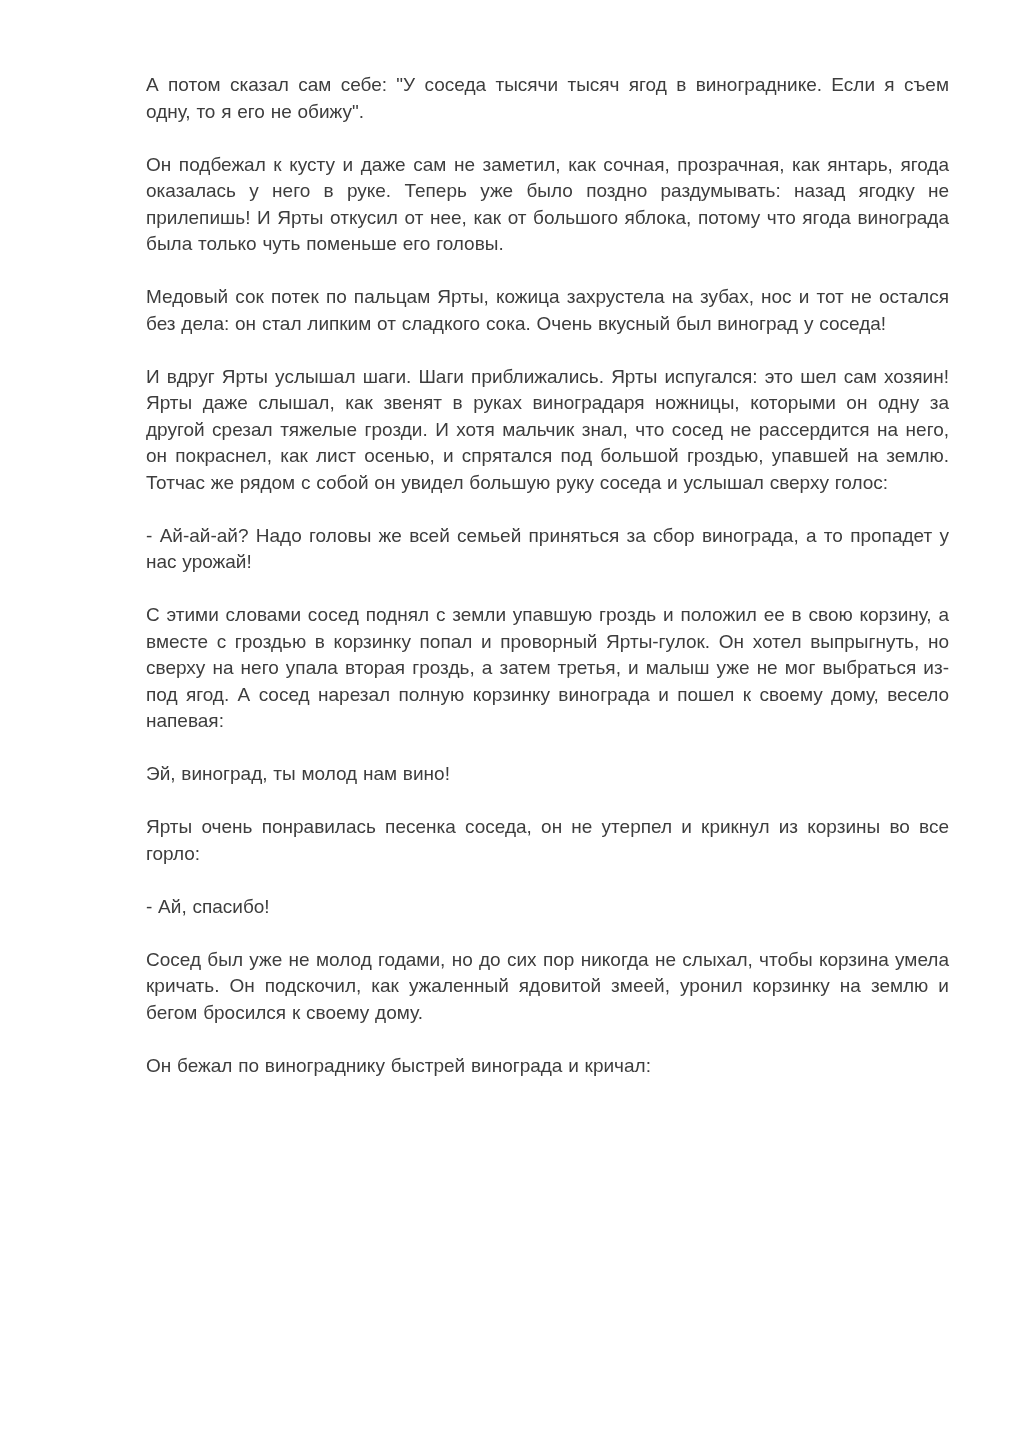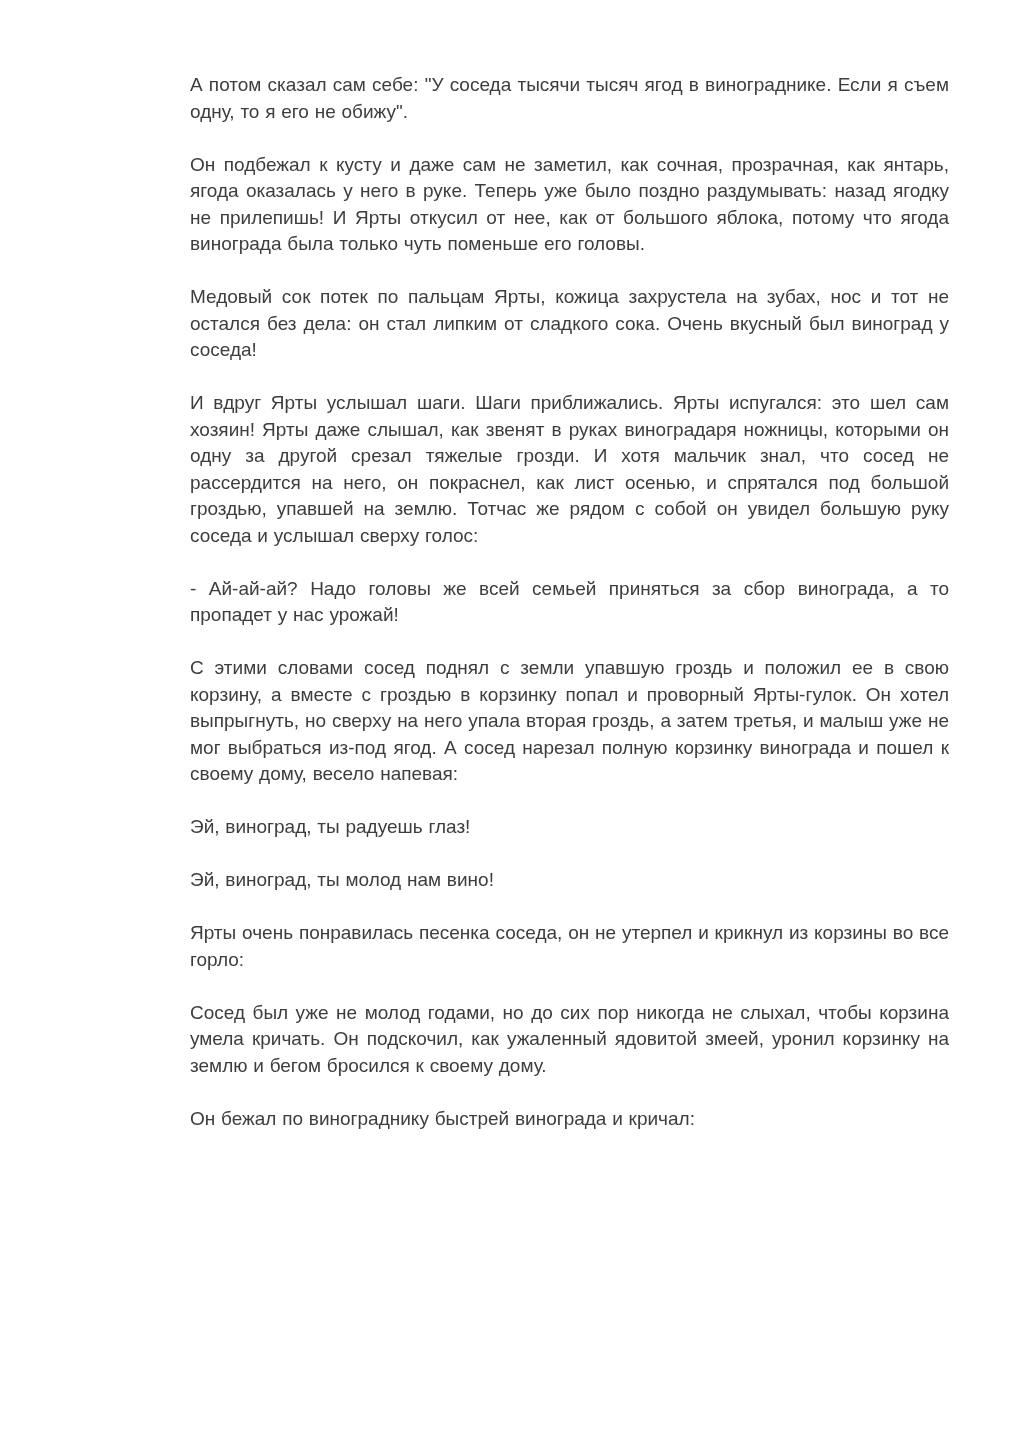--- a/index.html
+++ b/index.html
@@ -30,26 +30,26 @@
     word-spacing: 0.5px;
   }
   .doc-body p:last-child {
     margin-bottom: 0;
   }
 </style>
 </head>
 <body style="background: rgb(255, 255, 255);">
 
 <div class="page">
-  <div class="doc-body" style="color: rgb(61, 61, 61); margin-left: 44px;">
+  <div class="doc-body" style="color: rgb(61, 61, 61);">
       <p>А потом сказал сам себе: "У соседа тысячи тысяч ягод в винограднике. Если я съем одну, то я его не обижу".</p>
       <p>Он подбежал к кусту и даже сам не заметил, как сочная, прозрачная, как янтарь, ягода оказалась у него в руке. Теперь уже было поздно раздумывать: назад ягодку не прилепишь! И Ярты откусил от нее, как от большого яблока, потому что ягода винограда была только чуть поменьше его головы.</p>
       <p>Медовый сок потек по пальцам Ярты, кожица захрустела на зубах, нос и тот не остался без дела: он стал липким от сладкого сока. Очень вкусный был виноград у соседа!</p>
       <p>И вдруг Ярты услышал шаги. Шаги приближались. Ярты испугался: это шел сам хозяин! Ярты даже слышал, как звенят в руках виноградаря ножницы, которыми он одну за другой срезал тяжелые грозди. И хотя мальчик знал, что сосед не рассердится на него, он покраснел, как лист осенью, и спрятался под большой гроздью, упавшей на землю. Тотчас же рядом с собой он увидел большую руку соседа и услышал сверху голос:</p>
       <p>- Ай-ай-ай? Надо головы же всей семьей приняться за сбор винограда, а то пропадет у нас урожай!</p>
       <p>С этими словами сосед поднял с земли упавшую гроздь и положил ее в свою корзину, а вместе с гроздью в корзинку попал и проворный Ярты-гулок. Он хотел выпрыгнуть, но сверху на него упала вторая гроздь, а затем третья, и малыш уже не мог выбраться из-под ягод. А сосед нарезал полную корзинку винограда и пошел к своему дому, весело напевая:</p>
-      <p>Эй, виноград, ты радуешь глаз!</p>
       <p>Эй, виноград, ты молод нам вино!</p>
       <p>Ярты очень понравилась песенка соседа, он не утерпел и крикнул из корзины во все горло:</p>
+      <p>- Ай, спасибо!</p>
       <p>Сосед был уже не молод годами, но до сих пор никогда не слыхал, чтобы корзина умела кричать. Он подскочил, как ужаленный ядовитой змеей, уронил корзинку на землю и бегом бросился к своему дому.</p>
       <p>Он бежал по винограднику быстрей винограда и кричал:</p>
     </div>
 </div>
 
 </body></html>

